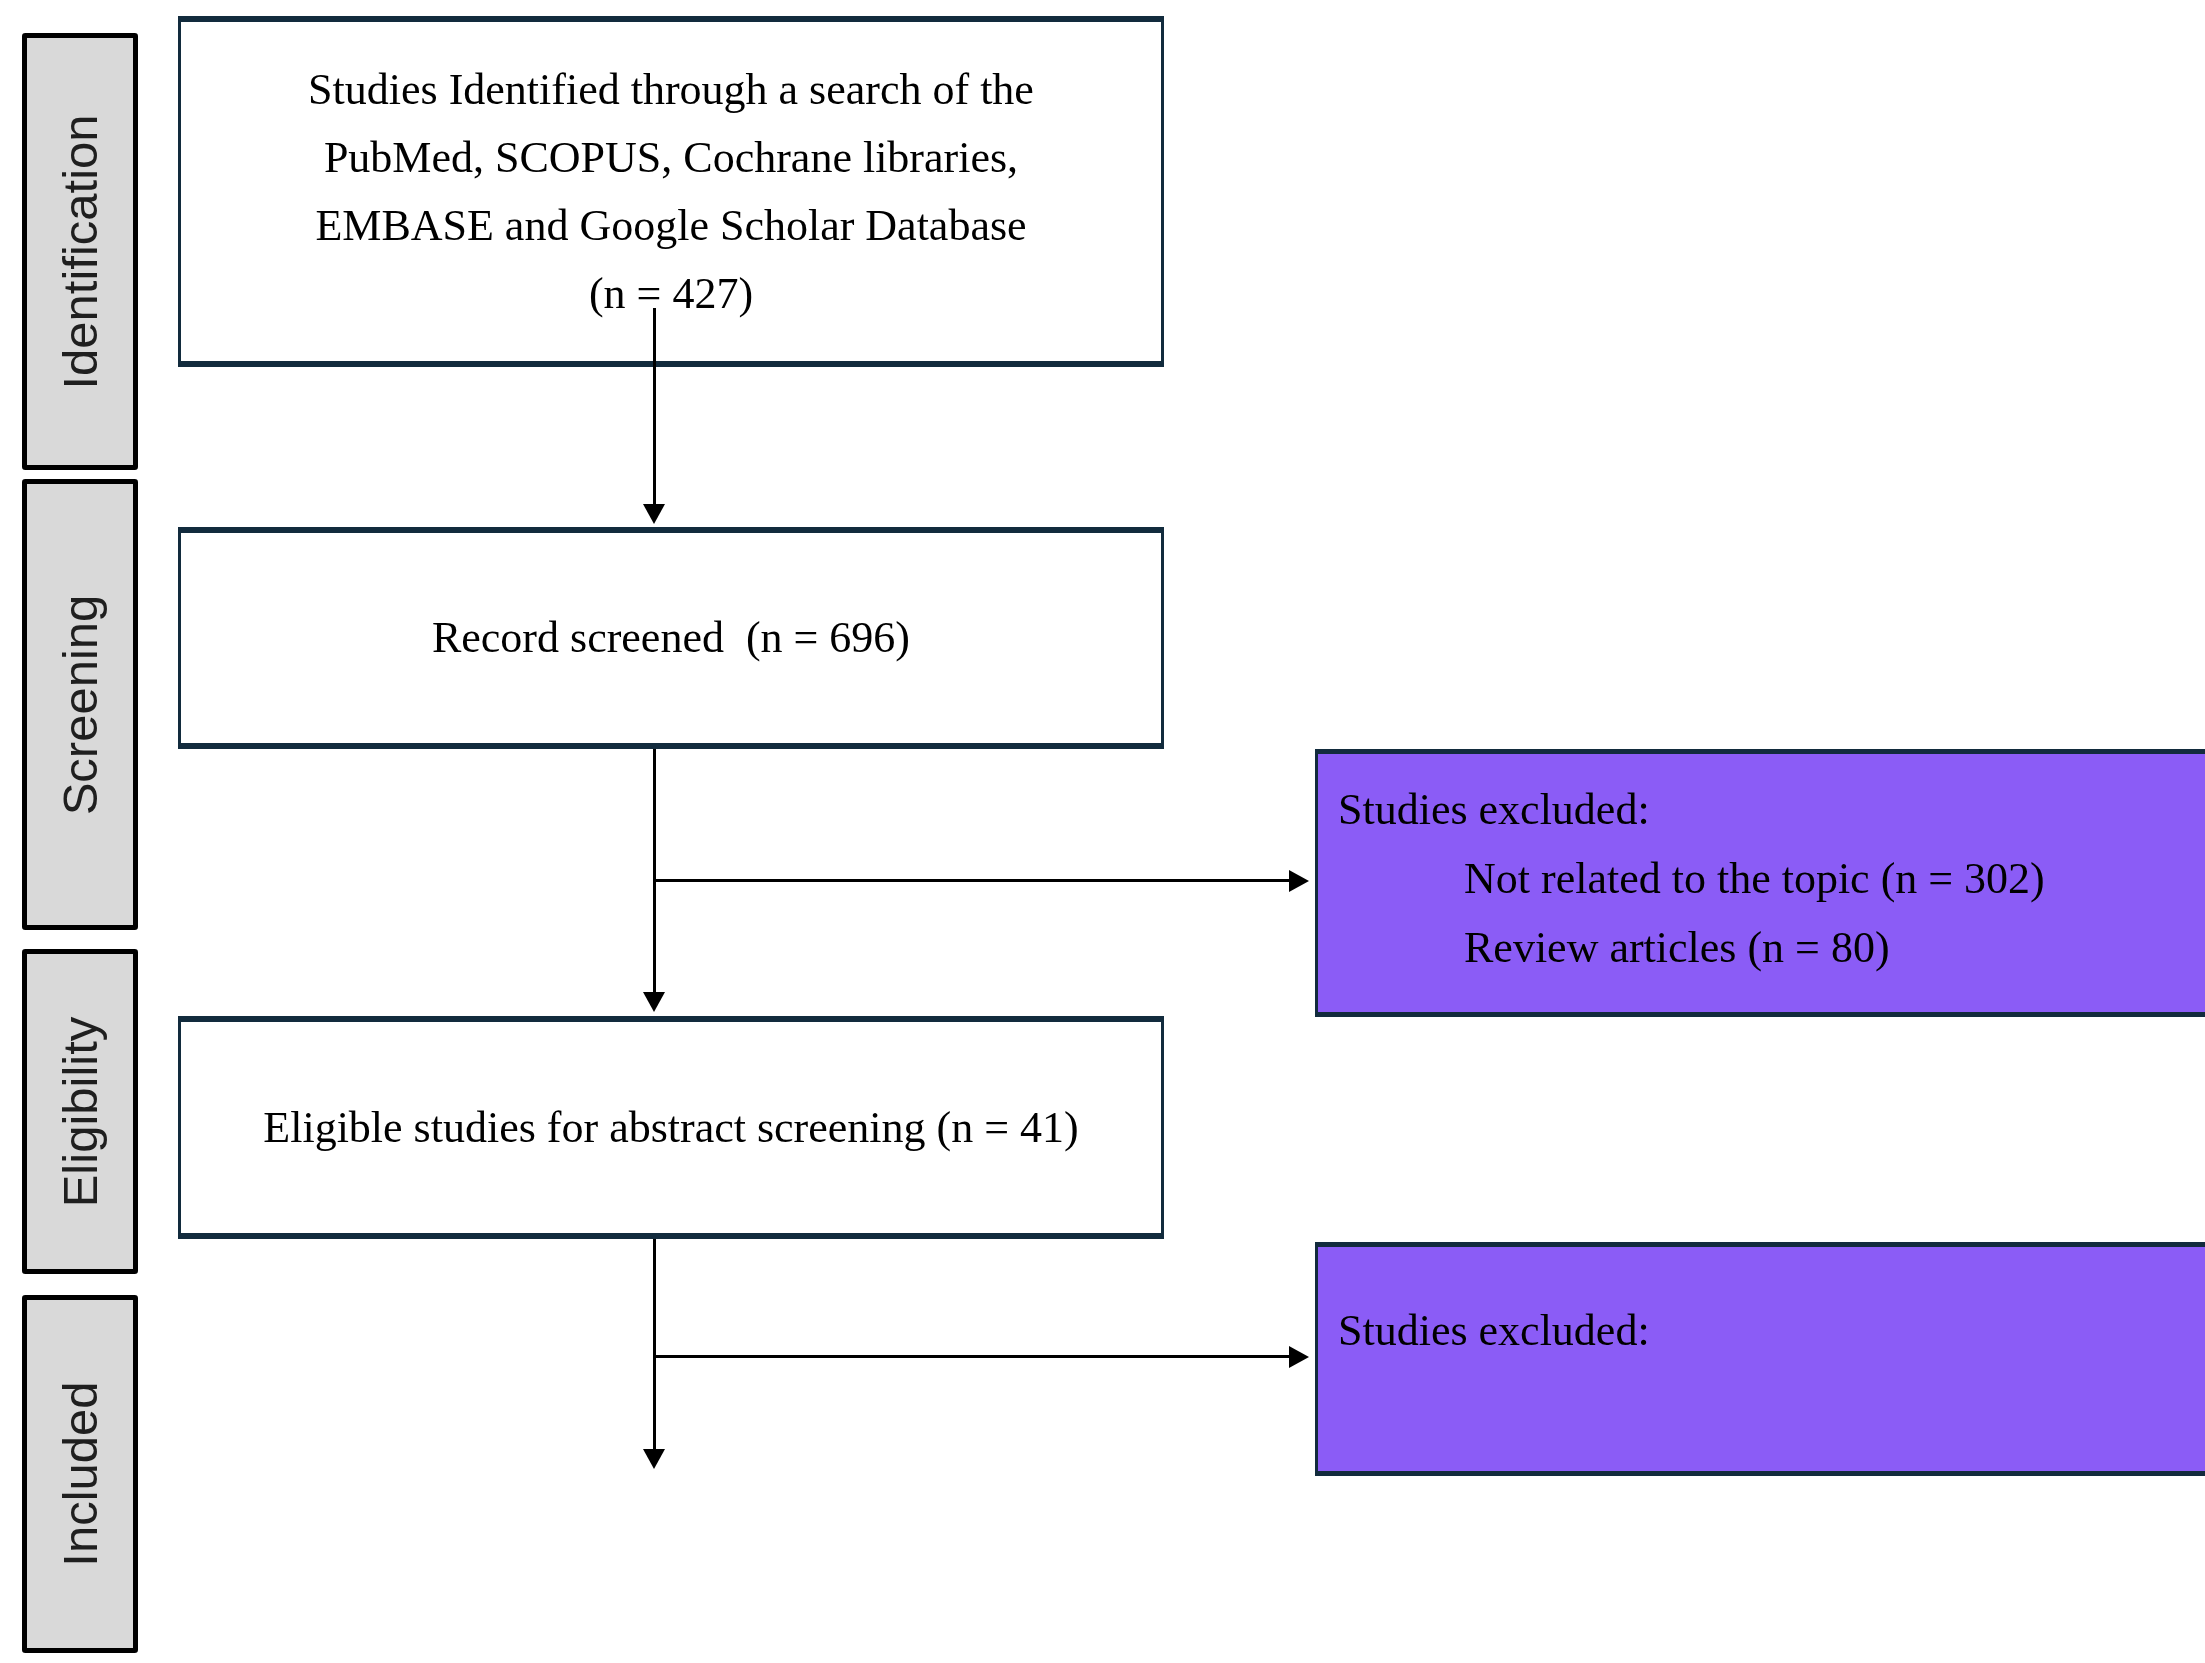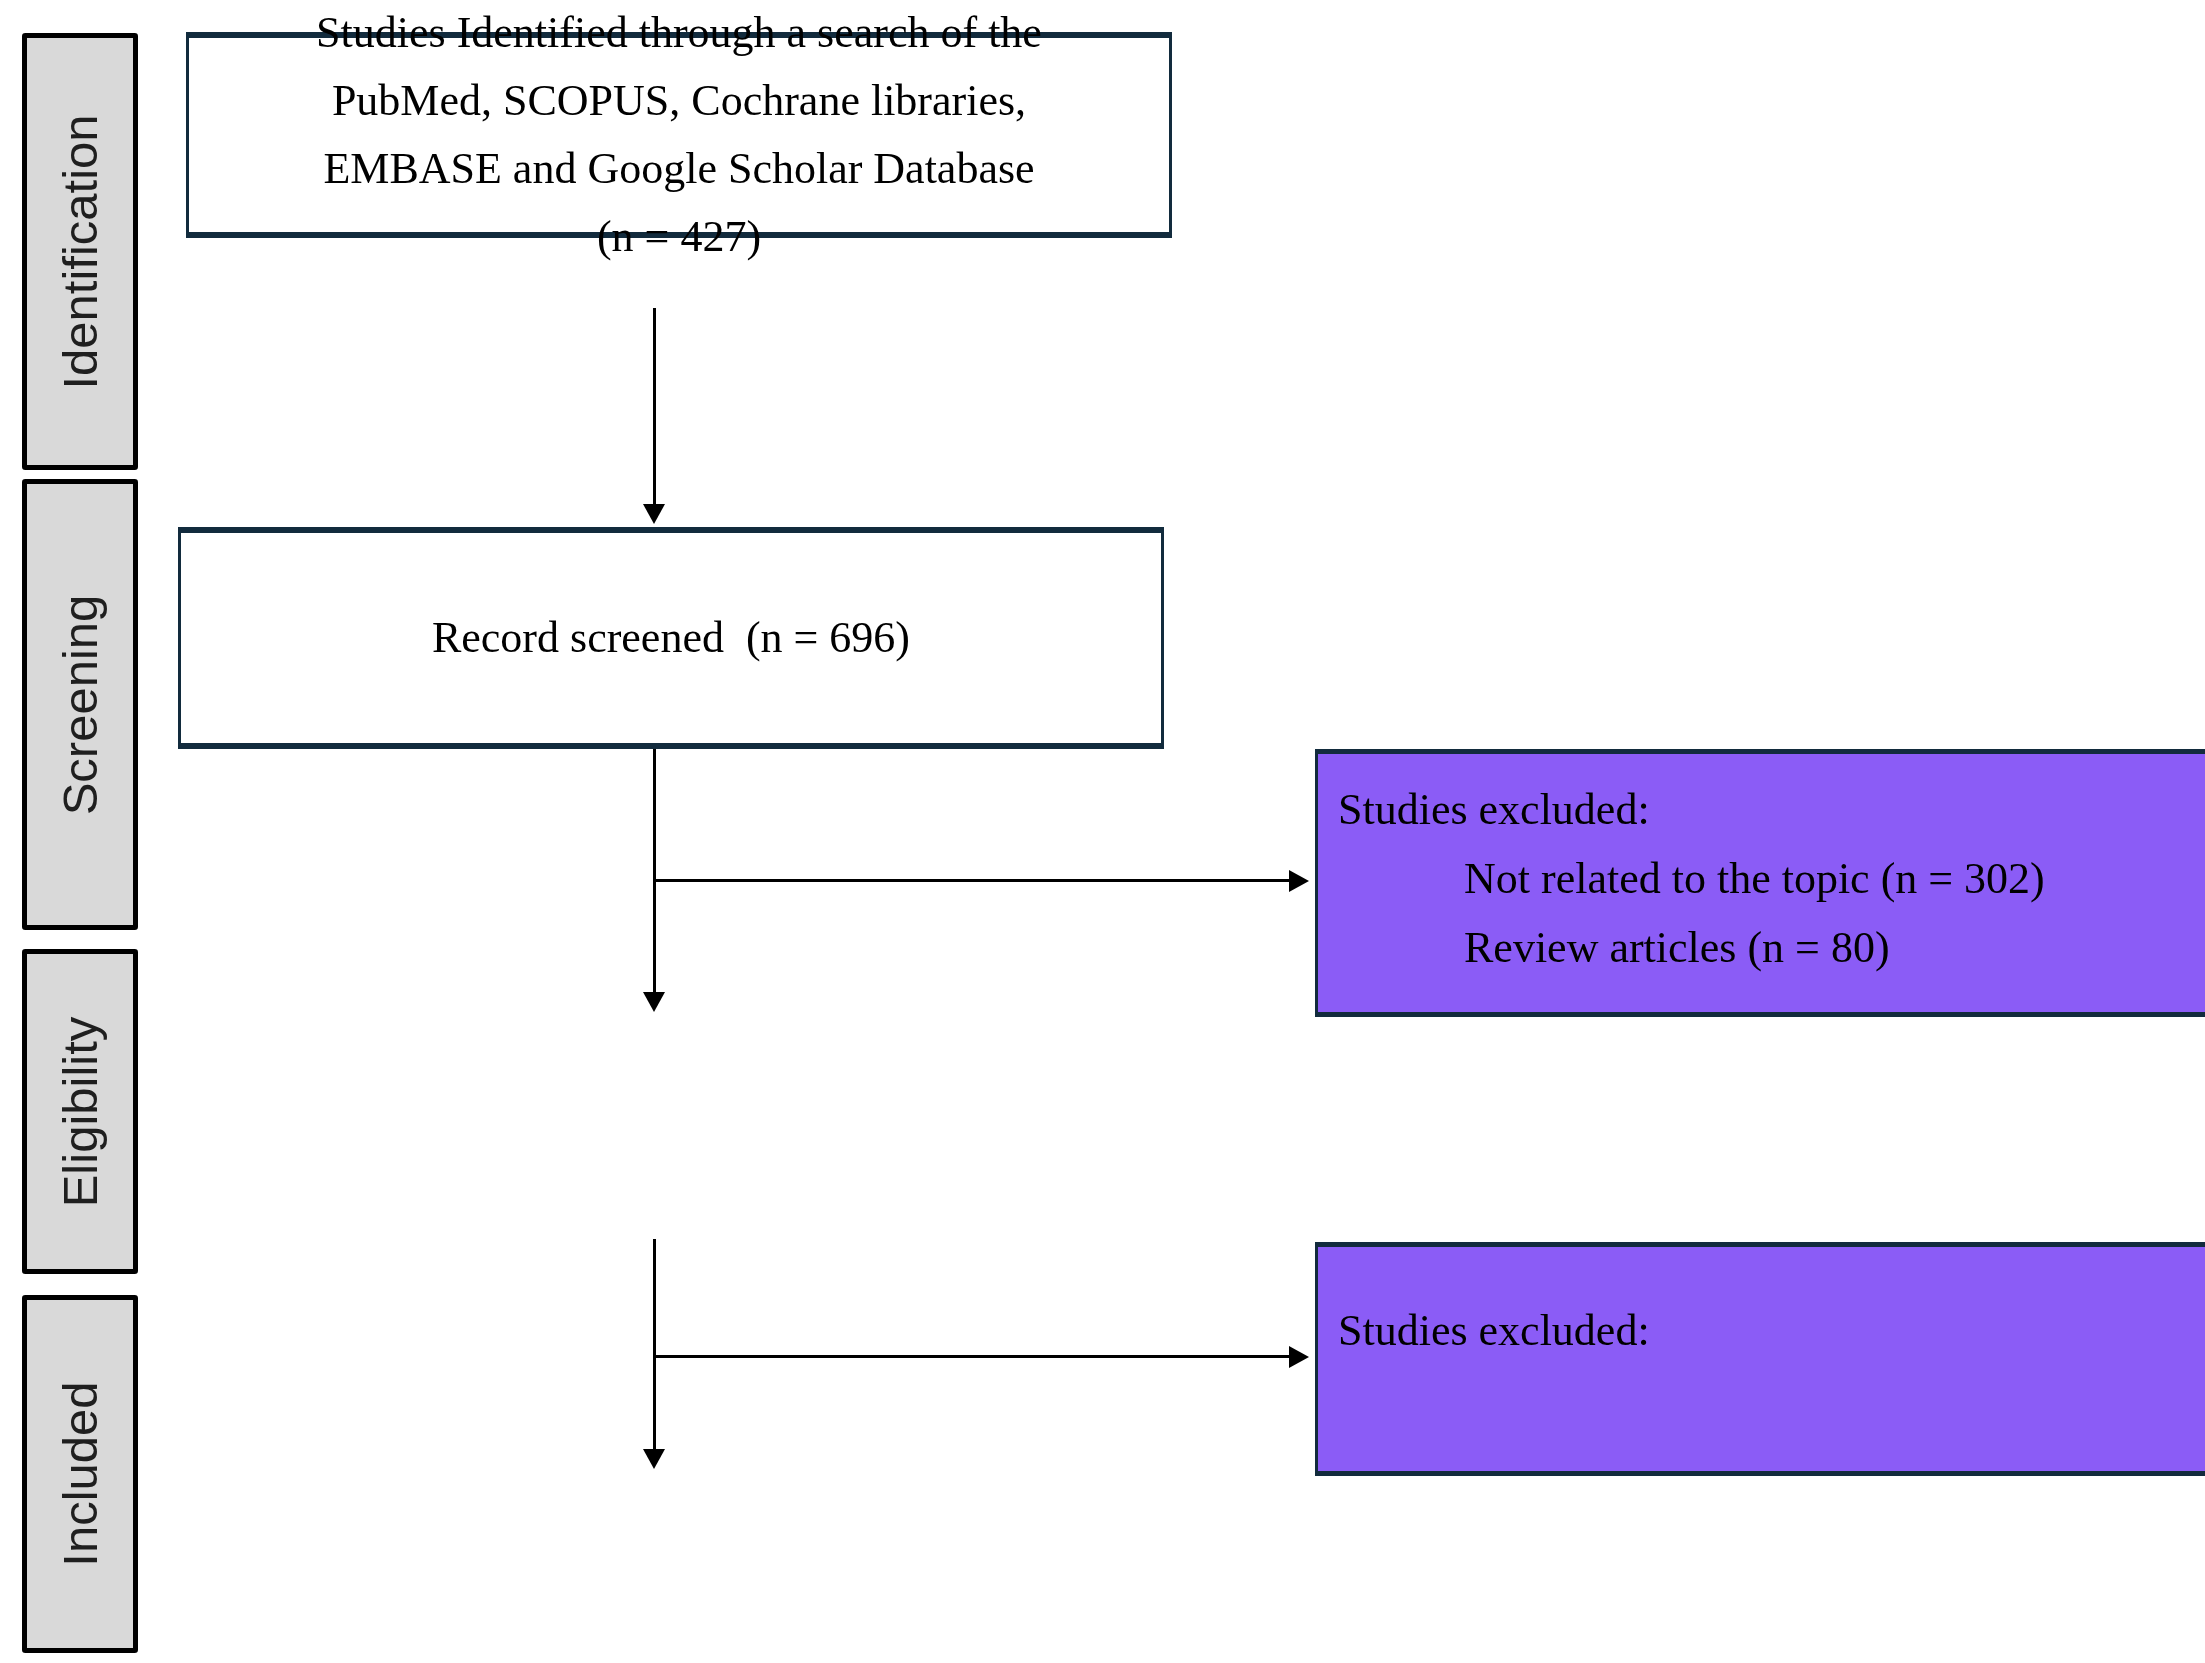--- a/index.html
+++ b/index.html
@@ -37,21 +37,21 @@
   .flow-box {
     position:absolute; left:178px; width:986px;
     background:#ffffff;
     border-style:solid;
     border-color:var(--box_border,#122b3d);
     border-width:6px 3.3px;
     display:flex; align-items:center; justify-content:center;
     text-align:center;
     font-size:44px; line-height:68px;
   }
-  .flow-identified { top:32px;   height:206px;margin-left:8px; }
+  .flow-identified { top:16px;   height:351px; }
   .flow-screened   { top:527px;  height:222px; }
   .flow-eligible   { top:1016px; height:223px; }
   .flow-included   { top:1474px; height:167px; }
   .keep-lines  { white-space:pre-line; }
   .keep-spaces { white-space:pre-wrap; }
 
   
   .excl-box {
     position:absolute; left:1315px; width:975px;
     background:#8b5cf6;
@@ -111,20 +111,23 @@
 
   <div class="flow-box flow-identified">
     <div class="keep-lines">Studies Identified through a search of the
 PubMed, SCOPUS, Cochrane libraries,
 EMBASE and Google Scholar Database
 (n = 427)</div>
   </div>
   <div class="flow-box flow-screened">
     <div class="keep-spaces">Record screened  (n = 696)</div>
   </div>
+  <div class="flow-box flow-eligible">
+    <div>Eligible studies for abstract screening (n = 41)</div>
+  </div>
 
   <div class="excl-box excl-1">
     <div>Studies excluded:</div>
     <div class="excl-item">Not related to the topic (n = 302)</div>
     <div class="excl-item">Review articles (n = 80)</div>
   </div>
   <div class="excl-box excl-2">
     <div>Studies excluded:</div>
   </div>
 

